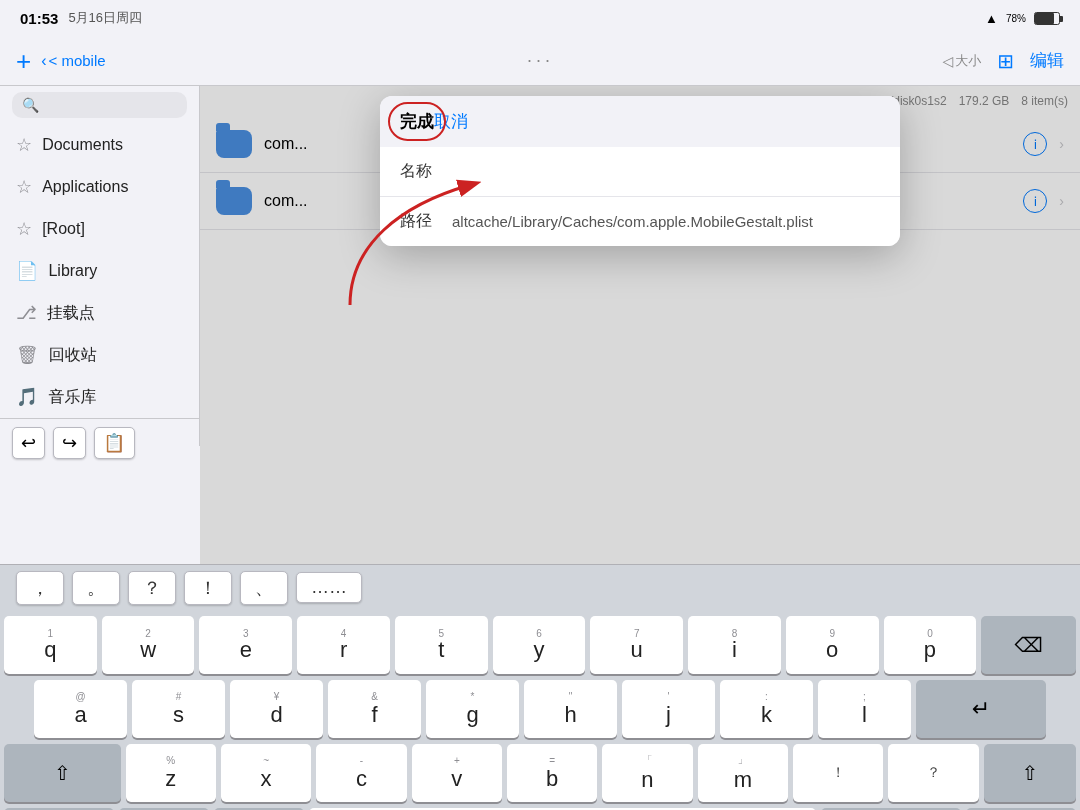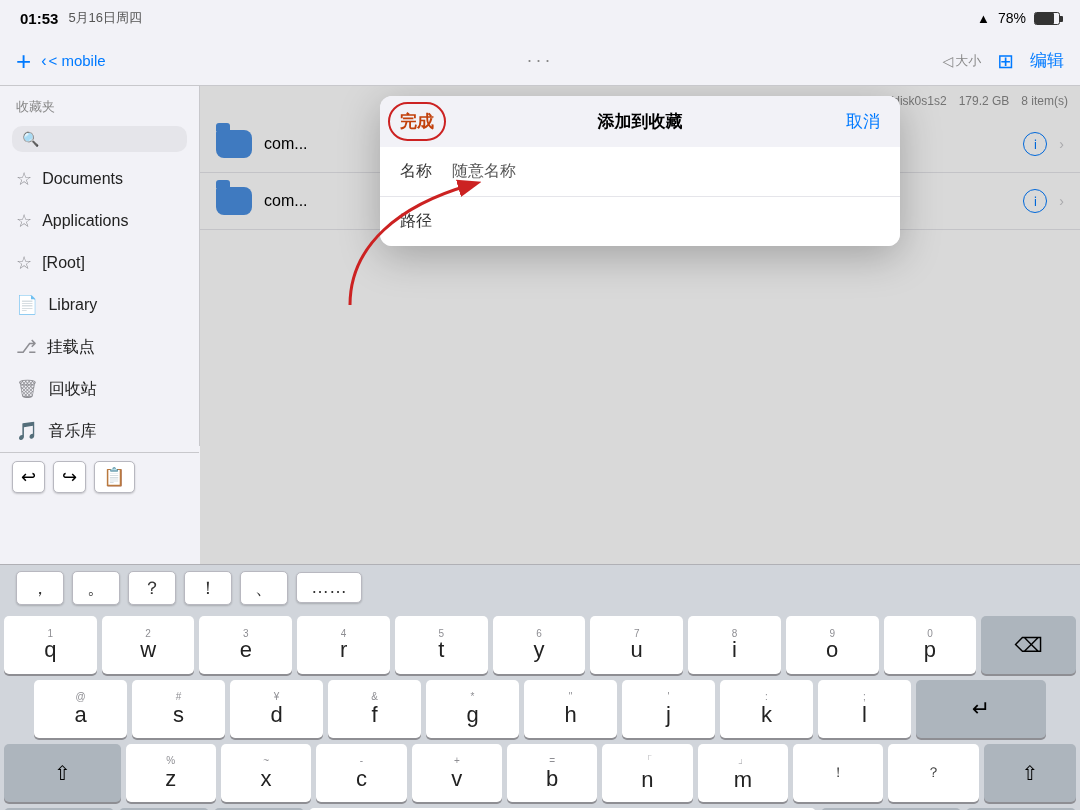--- a/index.html
+++ b/index.html
@@ -14,21 +14,21 @@
 </head>
 <body>
 
 <div style="display:flex;justify-content:space-between;align-items:center;background:#f2f2f7;padding:0 20px;height:36px;">
   <div style="display:flex;align-items:center;gap:10px;">
     <span style="font-size:15px;font-weight:600;">01:53</span>
     <span style="font-size:13px;color:#555;">5月16日周四</span>
   </div>
   <div style="display:flex;align-items:center;gap:8px;">
     <span style="font-size:13px;">▲</span>
-    <span style="font-size:14px;">78%</span>
+    <span style="font-size:10px;">78%</span>
     <div style="width:26px;height:13px;border:1.5px solid #333;border-radius:2.5px;position:relative;display:flex;align-items:center;">
       <div style="width:78%;height:100%;background:#333;border-radius:1px;"></div>
       <div style="position:absolute;right:-4px;top:3px;width:3px;height:6px;background:#333;border-radius:0 1px 1px 0;"></div>
     </div>
   </div>
 </div>
 
 <div style="display:flex;align-items:center;background:#f2f2f7;border-bottom:1px solid #c8c8cc;height:50px;padding:0 16px;">
   <div style="display:flex;align-items:center;gap:10px;width:220px;">
     <button style="font-size:26px;color:#007aff;background:none;border:none;cursor:pointer;line-height:1;">+</button>
@@ -46,21 +46,20 @@
       <span>大小</span>
     </span>
     <span style="font-size:20px;color:#007aff;cursor:pointer;">⊞</span>
     <button style="font-size:17px;color:#007aff;background:none;border:none;cursor:pointer;">编辑</button>
   </div>
 </div>
 
 <div style="display:flex;flex:1;overflow:hidden;height:calc(810px - 36px - 50px - 46px - 200px);">
 
   <div style="width:200px;background:#f2f2f7;border-right:1px solid #c8c8cc;display:flex;flex-direction:column;height:360px;">
-    <div style="padding:12px 16px 4px;font-size:13px;color:#888;font-weight:500;">收藏夹</div>
 
     <div style="padding:6px 12px;">
       <div style="background:#e5e5ea;border-radius:10px;padding:5px 10px;display:flex;align-items:center;gap:6px;">
         <span style="font-size:14px;color:#8e8e93;">🔍</span>
       </div>
     </div>
 
     <div style="display:flex;align-items:center;padding:10px 16px;gap:10px;cursor:pointer;font-size:16px;color:#222;">
       <span style="font-size:18px;color:#8e8e93;">☆</span>
       <span>Documents</span>
@@ -120,35 +119,34 @@
       <span style="font-size:16px;flex:1;">com...</span>
       <div style="width:24px;height:24px;border:1.5px solid #007aff;border-radius:50%;display:flex;align-items:center;justify-content:center;font-size:13px;color:#007aff;cursor:pointer;">ℹ</div>
       <span style="font-size:14px;color:#c8c8cc;">›</span>
     </div>
 
     <div style="position:absolute;top:0;left:0;right:0;bottom:0;background:rgba(0,0,0,0.15);display:flex;align-items:flex-start;justify-content:center;padding-top:10px;z-index:100;">
       <div style="background:#f2f2f7;border-radius:12px;width:520px;overflow:hidden;box-shadow:0 10px 40px rgba(0,0,0,0.25);">
 
         <div style="display:flex;align-items:center;padding:14px 20px;background:#f2f2f7;position:relative;">
           <div style="position:relative;display:inline-block;">
-            <button style="font-size:17px;color:#c2410c;font-weight:600;background:none;border:none;cursor:pointer;position:relative;z-index:1;">完成</button>
+            <button style="font-size:17px;color:#000000;font-weight:600;background:none;border:none;cursor:pointer;position:relative;z-index:1;">完成</button>
             
             <div style="position:absolute;top:-8px;left:-12px;right:-12px;bottom:-8px;border:2.5px solid #cc2222;border-radius:22px;pointer-events:none;"></div>
           </div>
-          <span style="flex:1;text-align:center;font-size:17px;font-weight:600;color:#000;">添加到收藏</span>
           <button style="font-size:17px;color:#007aff;background:none;border:none;cursor:pointer;">取消</button>
         </div>
 
         <div style="background:#ffffff;">
-          <div style="display:flex;align-items:center;padding:14px 20px;border-bottom:1px solid #e5e5ea;gap:16px;">
+          <div style="display:flex;align-items:center;padding:14px 20px;border-bottom:1px solid #e5e5ea;gap:28px;">
             <span style="font-size:16px;color:#333;width:36px;flex-shrink:0;">名称</span>
-            <span style="font-size:16px;color:#555;flex:1;">随意名称</span>
           </div>
           <div style="display:flex;align-items:center;padding:14px 20px;gap:16px;">
             <span style="font-size:16px;color:#333;width:36px;flex-shrink:0;">路径</span>
+            <span style="font-size:15px;color:#555;flex:1;word-break:break-all;">altcache/Library/Caches/com.apple.MobileGestalt.plist</span>
           </div>
         </div>
       </div>
 
       <svg style="position:absolute;top:0;left:0;width:100%;height:100%;pointer-events:none;" viewBox="0 0 880 400">
         <defs>
           <marker id="arrowhead" markerWidth="8" markerHeight="6" refX="4" refY="3" orient="auto">
             <polygon points="0 0, 8 3, 0 6" fill="#cc2222"></polygon>
           </marker>
         </defs>

